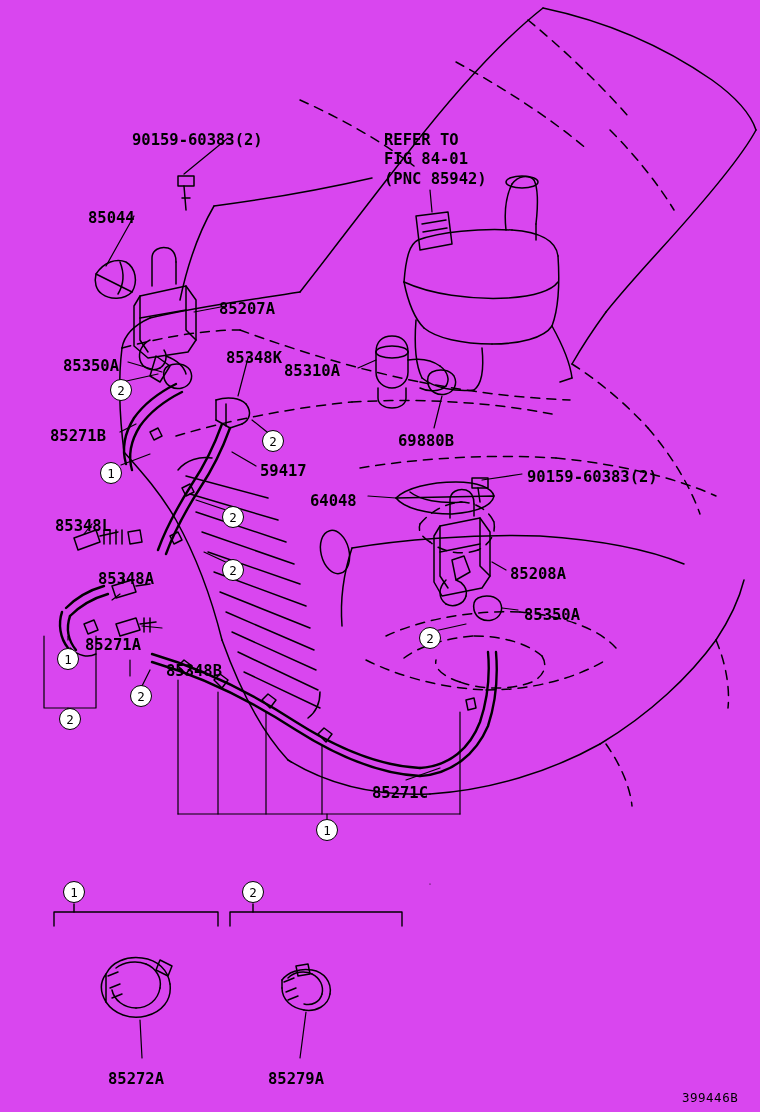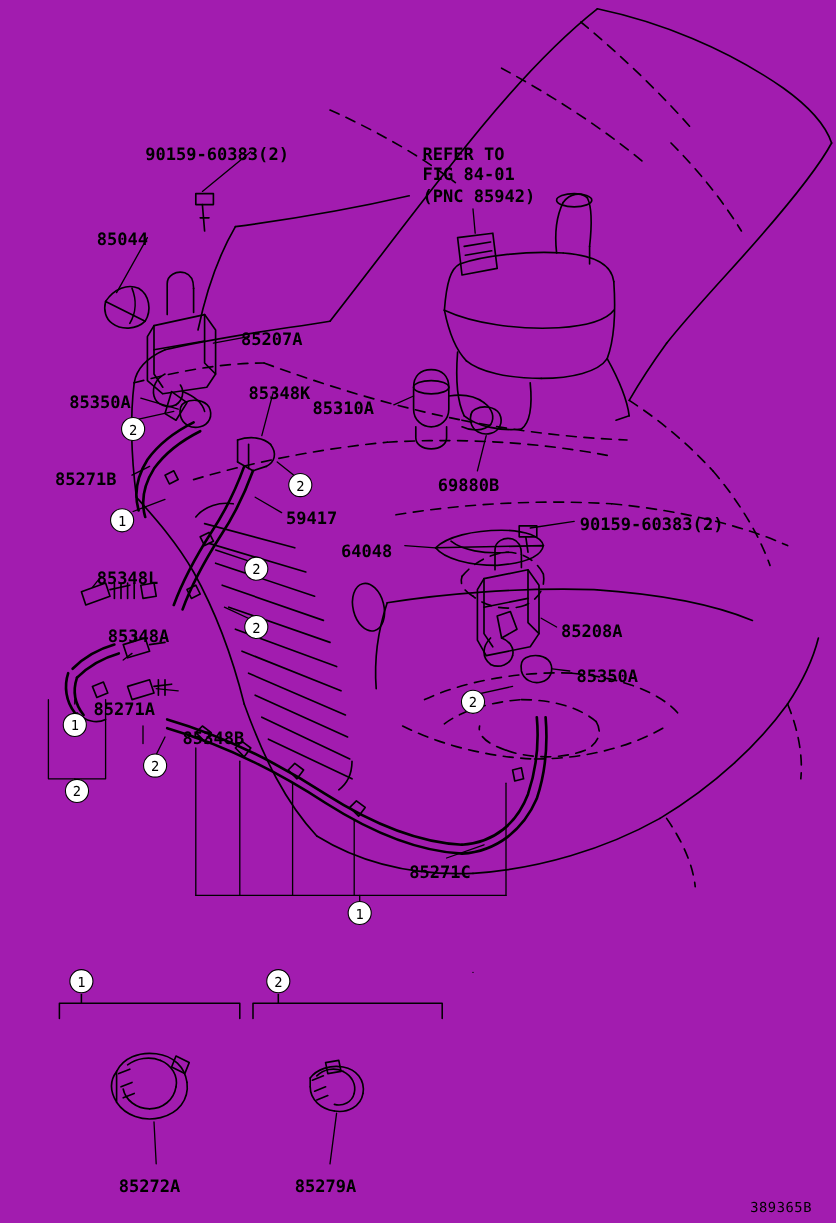--- a/index.html
+++ b/index.html
@@ -7,21 +7,21 @@
     padding: 0;
     background: #ffffff;
   }
   body {
     font-family: "DejaVu Sans Mono", monospace;
   }
   #page {
     position: relative;
     width: 760px;
     height: 1112px;
-    background: #a21caf;
+    background: #d946ef;
     overflow: hidden;
   }
   #art {
     position: absolute;
     left: 0;
     top: 0;
     width: 760px;
     height: 1112px;
   }
   .lbl {
@@ -370,21 +370,21 @@
 (PNC 85942)</div>
   <div class="lbl" style="left:219px; top:300px;">85207A</div>
   <div class="lbl" style="left:63px; top:357px;">85350A</div>
   <div class="lbl" style="left:214px; top:349px;margin-left:12px;">85348K</div>
   <div class="lbl" style="left:284px; top:362px;">85310A</div>
   <div class="lbl" style="left:50px; top:427px;">85271B</div>
   <div class="lbl" style="left:260px; top:462px;">59417</div>
   <div class="lbl" style="left:398px; top:432px;">69880B</div>
   <div class="lbl" style="left:527px; top:468px;">90159-60383(2)</div>
   <div class="lbl" style="left:310px; top:492px;">64048</div>
-  <div class="lbl" style="left:55px; top:517px;margin-left:33px;">85348L</div>
+  <div class="lbl" style="left:55px; top:517px;">85348L</div>
   <div class="lbl" style="left:510px; top:565px;">85208A</div>
   <div class="lbl" style="left:98px; top:570px;">85348A</div>
   <div class="lbl" style="left:85px; top:616px;margin-top:20px;">85271A</div>
   <div class="lbl" style="left:524px; top:606px;">85350A</div>
   <div class="lbl" style="left:166px; top:622px;margin-top:40px;">85348B</div>
   <div class="lbl" style="left:372px; top:784px;">85271C</div>
   <div class="lbl" style="left:108px; top:1070px;">85272A</div>
   <div class="lbl" style="left:268px; top:1070px;">85279A</div>
 
   <div class="cnum" style="left:110px; top:379px;">2</div>
@@ -393,15 +393,15 @@
   <div class="cnum" style="left:222px; top:506px;">2</div>
   <div class="cnum" style="left:222px; top:559px;">2</div>
   <div class="cnum" style="left:57px; top:648px;">1</div>
   <div class="cnum" style="left:130px; top:685px;">2</div>
   <div class="cnum" style="left:59px; top:708px;">2</div>
   <div class="cnum" style="left:419px; top:627px;">2</div>
   <div class="cnum" style="left:316px; top:819px;">1</div>
   <div class="cnum" style="left:63px; top:881px;">1</div>
   <div class="cnum" style="left:242px; top:881px;">2</div>
 
-  <div class="code" style="left:682px; top:1090px;">389365B</div>
+  <div class="code" style="left:682px; top:1090px;">399446B</div>
 
 </div>
 
 </body></html>

